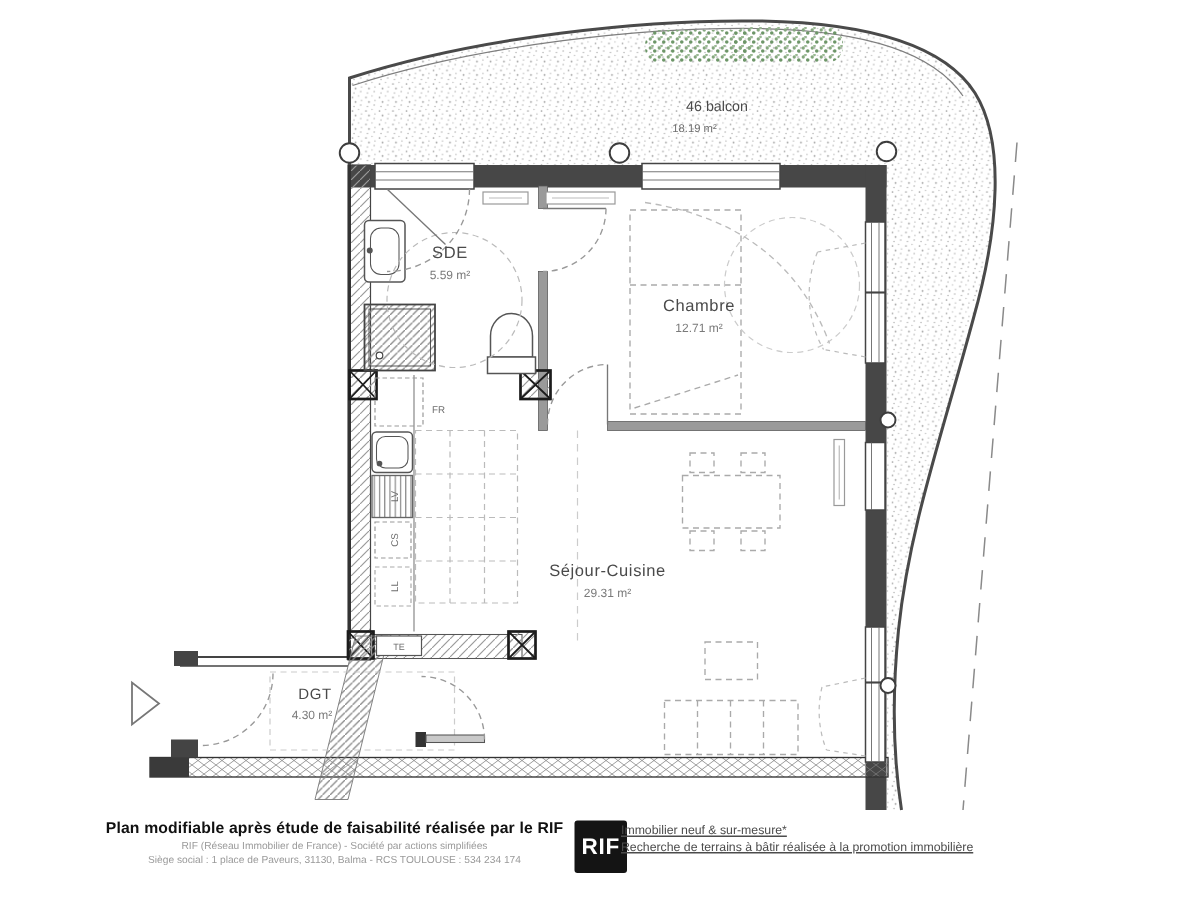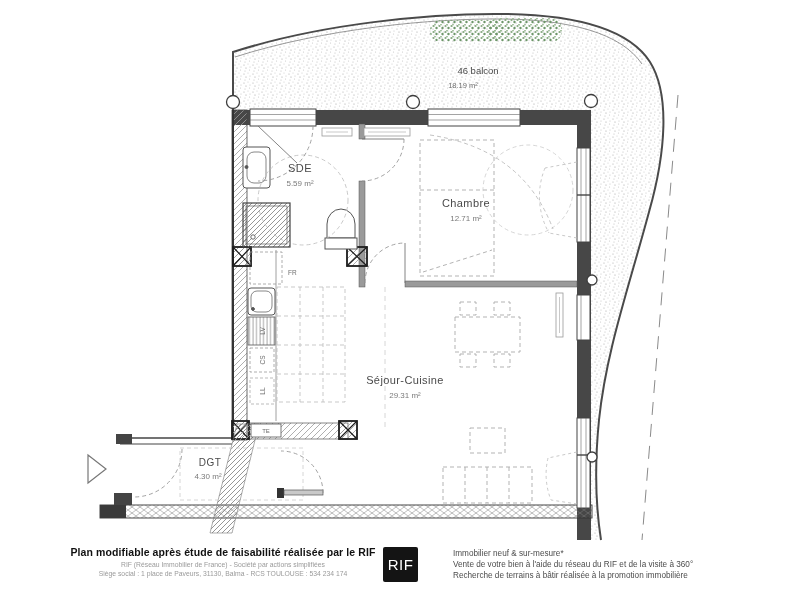--- a/index.html
+++ b/index.html
@@ -10,22 +10,22 @@
   .room-area{fill:#7a7a7a;font-size:8px;}
   .equip-label{fill:#6e6e6e;font-size:6.5px;}
   .balc-label{fill:#4a4a4a;font-size:9.5px;}
   .balc-area{fill:#6e6e6e;font-size:7.5px;}
   .footer{position:absolute;left:0;top:541px;width:800px;height:59px;}
   .f-left{position:absolute;left:58px;top:5px;width:330px;text-align:center;}
   .f-title{font-size:10.5px;font-weight:bold;color:#111;letter-spacing:.1px;}
   .f-sub{font-size:6.8px;color:#9a9a9a;line-height:9px;margin-top:2px;}
   .f-logo{position:absolute;left:383px;top:6px;width:35px;height:35px;border-radius:2px;
     display:flex;align-items:center;justify-content:center;
-    color:#fff;font-weight:normal;font-size:15px;letter-spacing:.5px;}
-  .f-right{position:absolute;left:453px;top:7px;width:300px;font-size:8.2px;color:#4c4c4c;line-height:11px;}
+    color:#fff;font-weight:bold;font-size:15px;letter-spacing:.5px;}
+  .f-right{position:absolute;left:414px;top:7px;width:300px;font-size:8.2px;color:#4c4c4c;line-height:11px;text-decoration:underline;}
 </style>
 </head>
 <body>
 
 <div id="stage">
 
 <svg width="800" height="545" viewBox="0 0 800 545">
   <defs>
     <pattern id="stipple" width="9" height="9" patternUnits="userSpaceOnUse">
       <circle cx="1" cy="2" r="0.6" fill="#a8a8a8"></circle>
@@ -295,18 +295,17 @@
     <div class="f-sub">
       <div>RIF (Réseau Immobilier de France) - Société par actions simplifiées</div>
       <div>Siège social : 1 place de Paveurs, 31130, Balma - RCS TOULOUSE : 534 234 174</div>
     </div>
   </div>
   <div class="f-logo" style="background:#141414">
     <span>RIF</span>
   </div>
   <div class="f-right">
     <div>Immobilier neuf &amp; sur-mesure*</div>
-    <div>Vente de votre bien à l'aide du réseau du RIF et de la visite à 360°</div>
     <div>Recherche de terrains à bâtir réalisée à la promotion immobilière</div>
   </div>
 </div>
 
 </div>
 
 </body></html>

